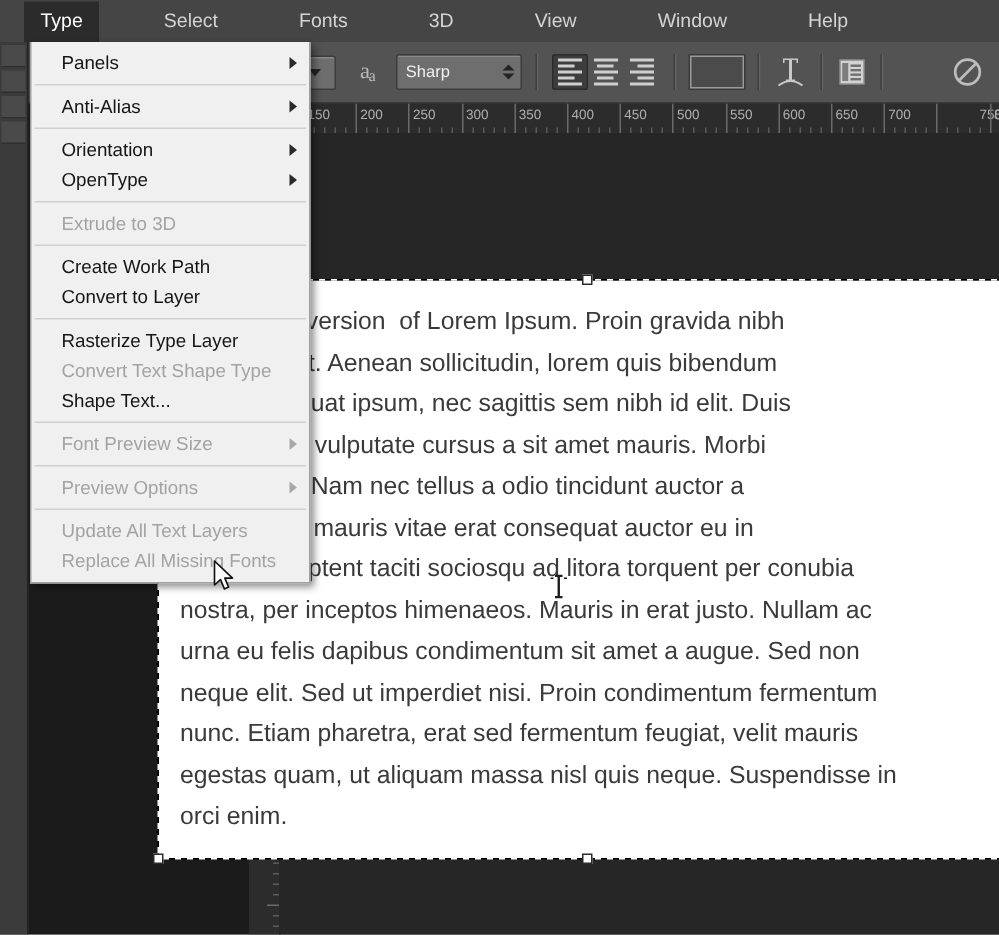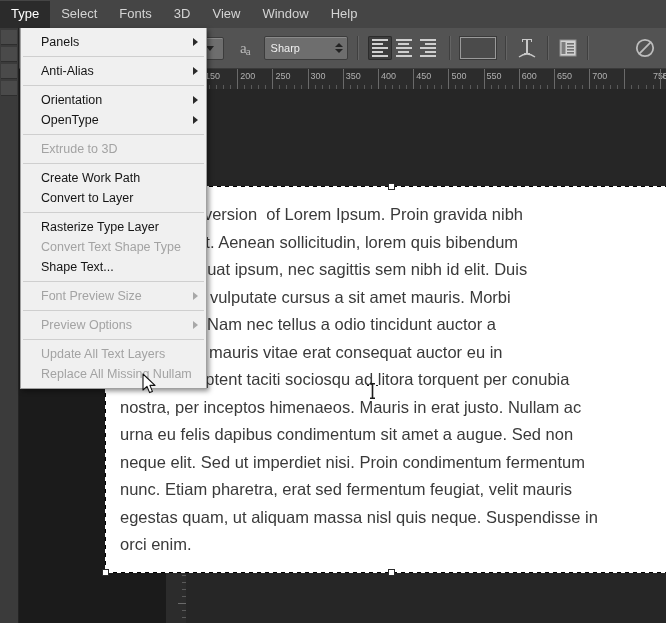--- a/index.html
+++ b/index.html
@@ -13,21 +13,21 @@
 
   
   #menubar{
     position:absolute;left:0;top:0;width:666px;height:28px;
     background:#454545;
     display:flex;align-items:center;
     border-bottom:1px solid #2d2d2d;
   }
   .mb-item{
     font-size:13px;color:#d4d4d4;
-    padding:4px 11px 5px 11px;margin:0;
+    padding:4px 11px 5px 11px;margin:16px;
     line-height:18px;white-space:nowrap;cursor:default;
   }
   .mb-item.active{background:#2b2b2b;color:#ffffff;}
 
   
   #optionsbar{
     position:absolute;left:0;top:28px;width:666px;height:40px;
     background:#535353;
     border-bottom:1px solid #3a3a3a;
   }
@@ -511,21 +511,21 @@
       <div class="sep"></div>
       <div class="mi disabled">
         <span>Preview Options</span>
         <span class="arrow"></span>
       </div>
       <div class="sep"></div>
       <div class="mi disabled">
         <span>Update All Text Layers</span>
       </div>
       <div class="mi disabled">
-        <span>Replace All Missing Nullam</span>
+        <span>Replace All Missing Fonts</span>
       </div>
     </div>
 
   <div class="cursor-arrow">
     <svg viewBox="0 0 16 22" width="16" height="22" aria-hidden="true">
       <path d="M1 1 L1 17 L5 13.4 L7.6 19.6 L10.4 18.4 L7.9 12.4 L13 12.4 Z" fill="#ffffff" stroke="#111111" stroke-width="1.1" stroke-linejoin="round"></path>
     </svg>
   </div>
 
 </div>

